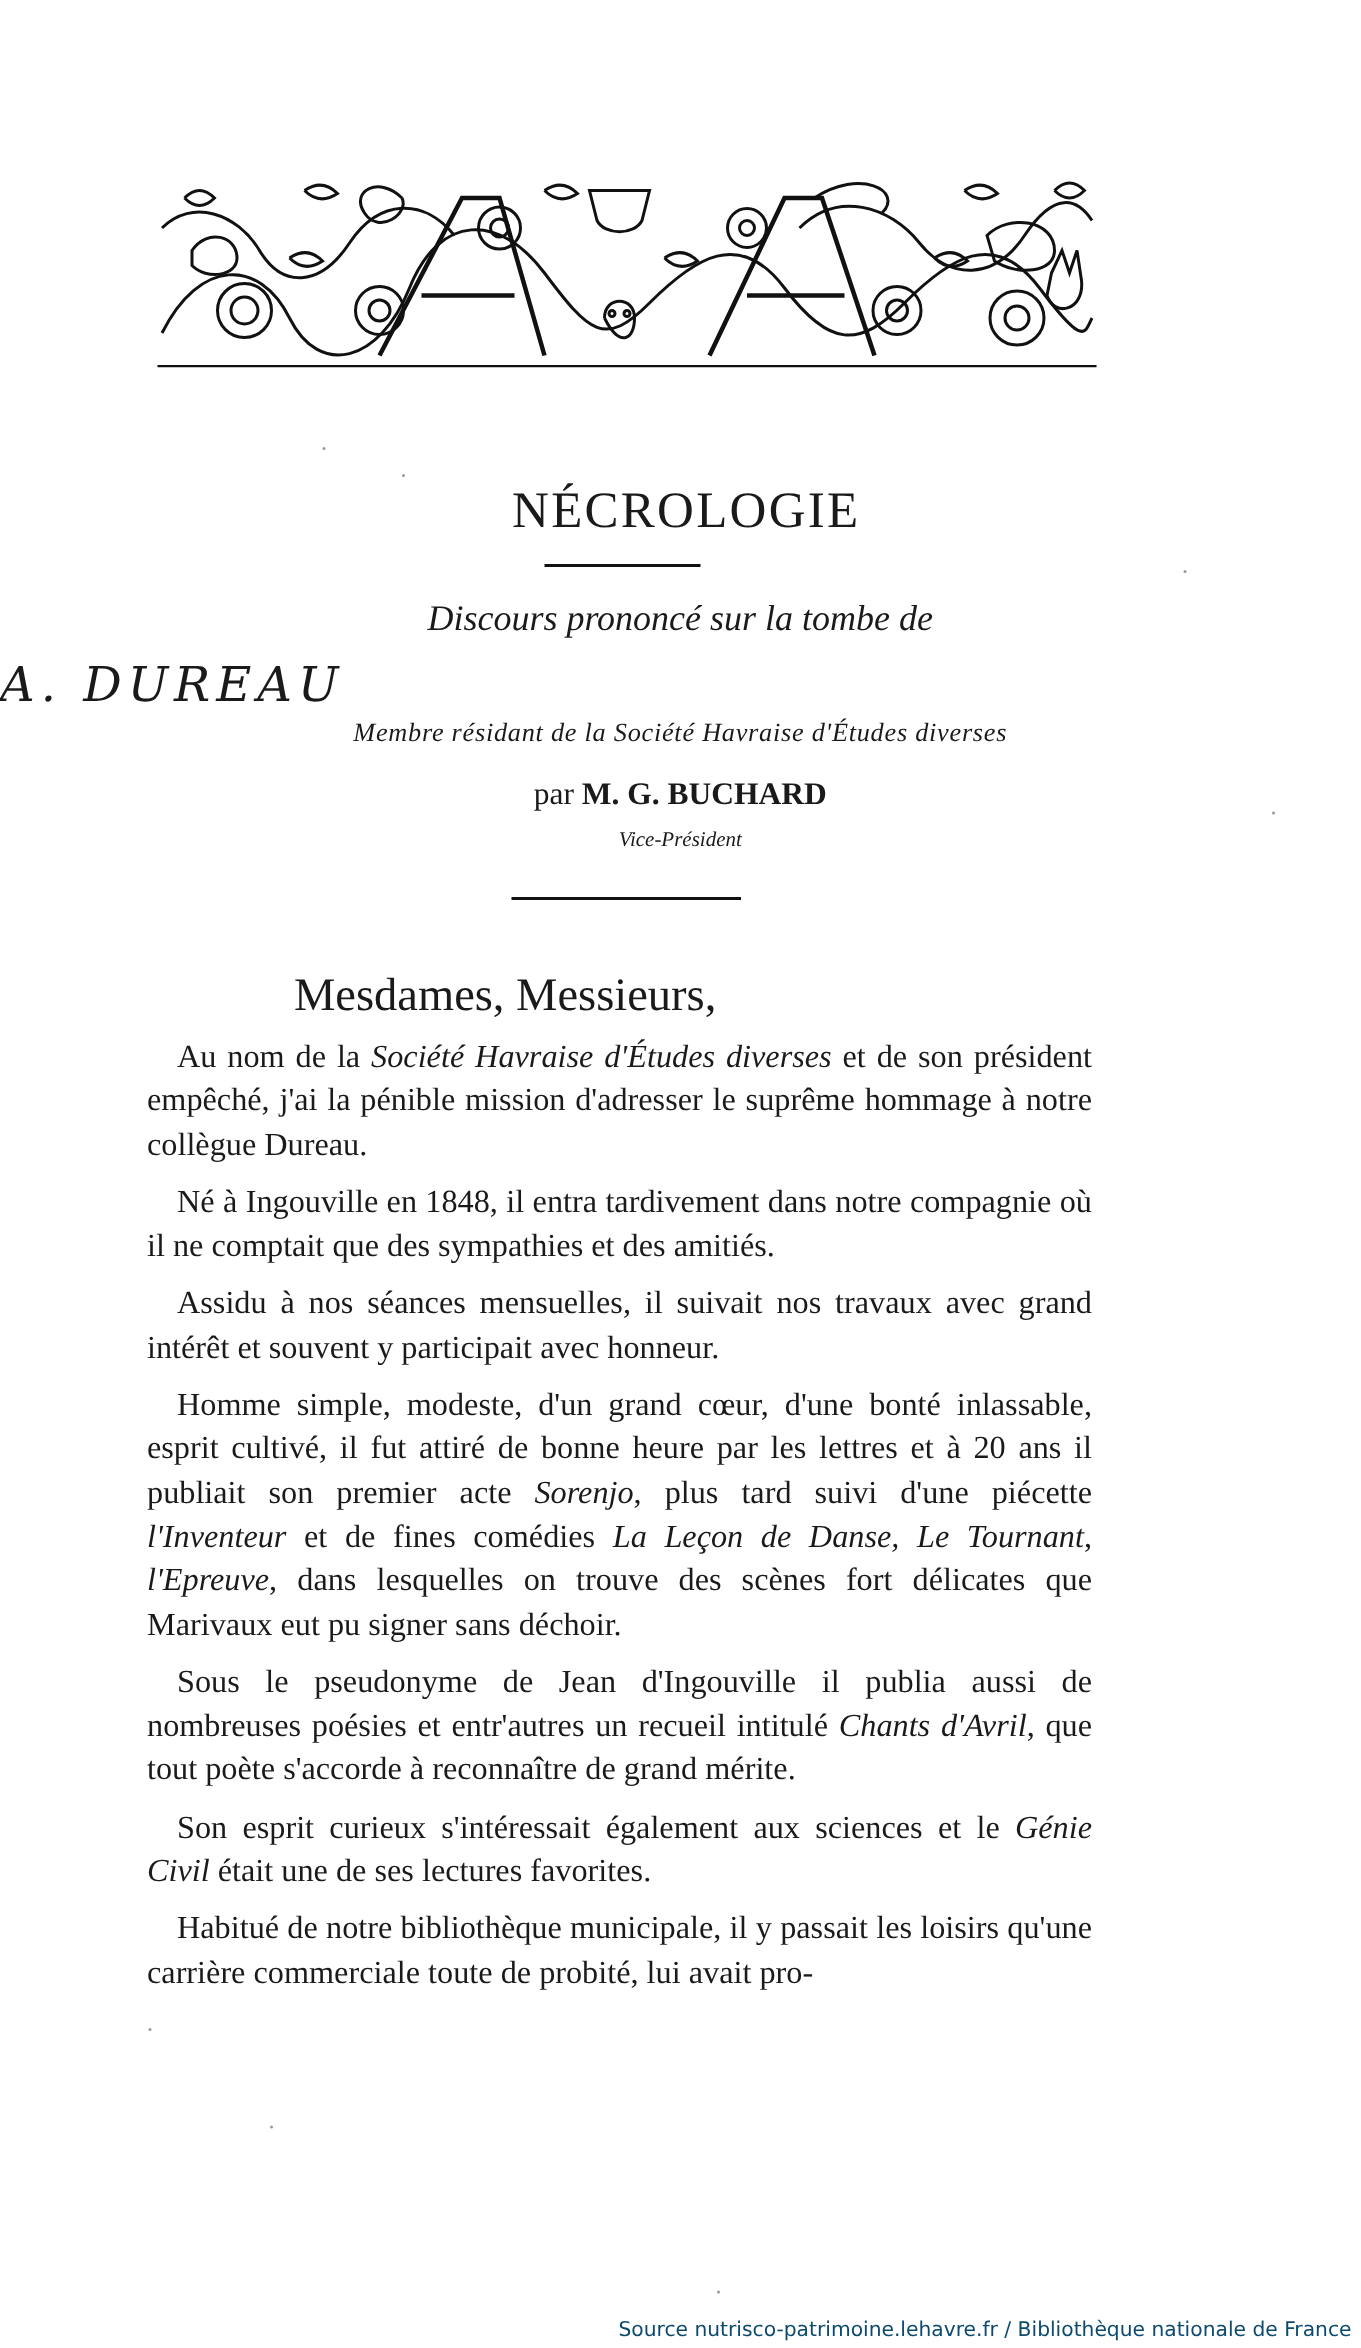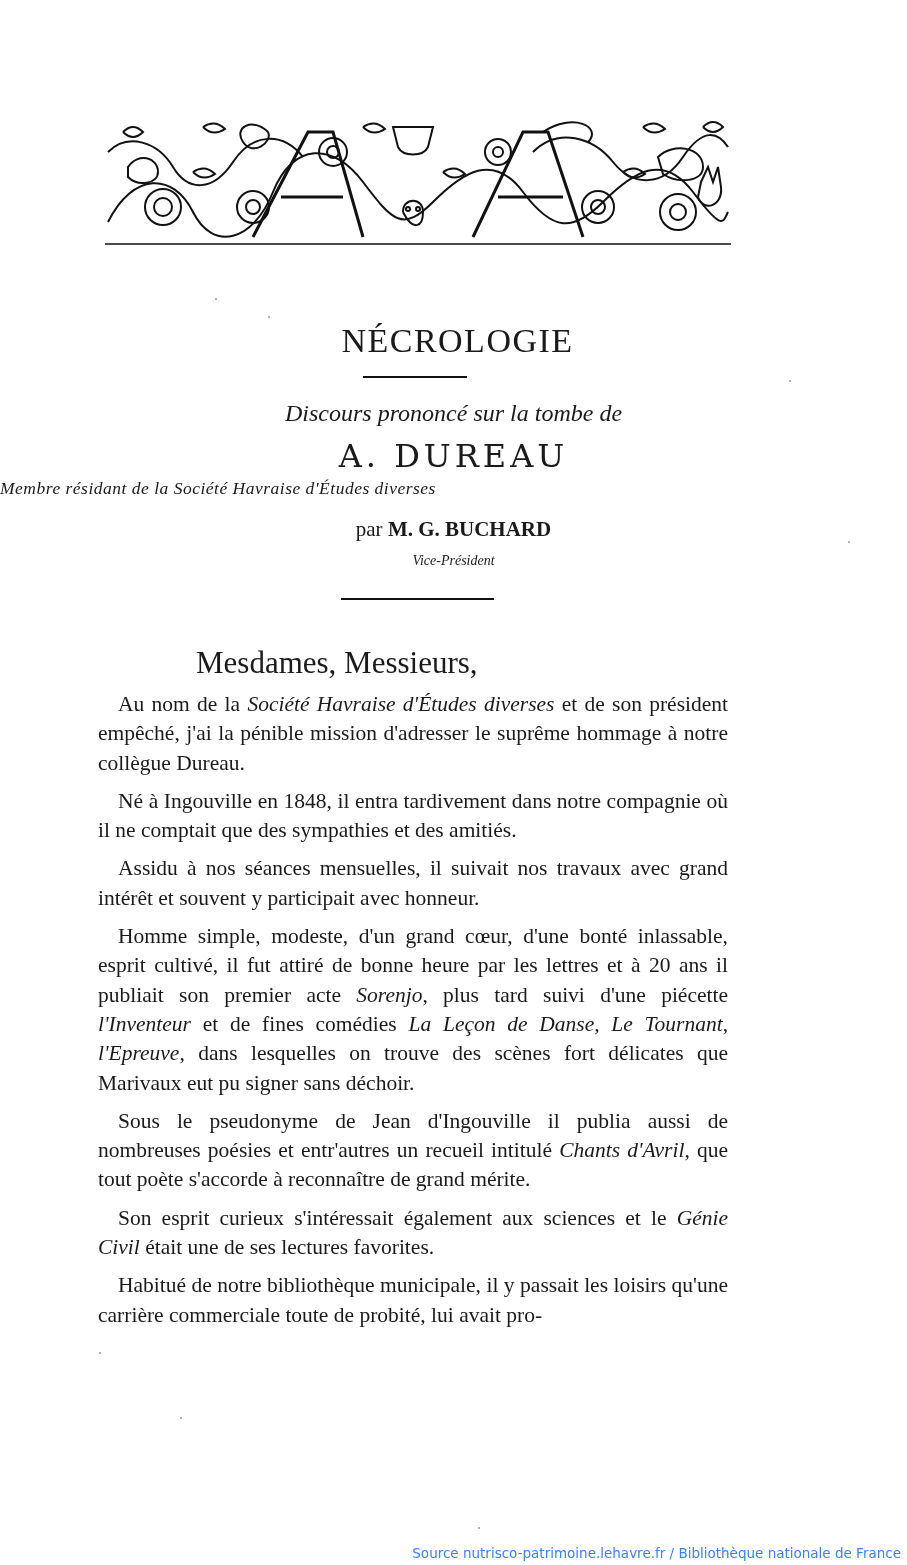--- a/index.html
+++ b/index.html
@@ -8,33 +8,33 @@
 
     .ornament { position: absolute; left: 103px; top: 112px; width: 630px; height: 138px; }
     .ornament svg { width: 100%; height: 100%; display: block; }
 
     .title { position: absolute; left: 0; width: 907px; text-align: center; top: 318px; font-size: 34px; letter-spacing: 1.5px; font-weight: normal; margin: 4px; }
     .rule { position: absolute; height: 2px; background: #111; }
     .rule1 { left: 363px; top: 376px; width: 104px; }
     .rule2 { left: 341px; top: 598px; width: 153px; }
 
     .subtitle { position: absolute; left: 0; width: 907px; text-align: center; top: 400px; font-size: 24px; font-style: italic; }
-    .name { position: absolute; left: 0; width: 907px; text-align: center; top: 437px; font-size: 32px; letter-spacing: 4px; font-family: "DejaVu Serif", serif; }
-    .member { position: absolute; left: 0; width: 907px; text-align: left; top: 478px; font-size: 17.5px; font-style: italic; letter-spacing: 0.5px; }
+    .name { position: absolute; left: 0; width: 907px; text-align: left; top: 437px; font-size: 32px; letter-spacing: 4px; font-family: "DejaVu Serif", serif; font-style: italic; }
+    .member { position: absolute; left: 0; width: 907px; text-align: center; top: 478px; font-size: 17.5px; font-style: italic; letter-spacing: 0.5px; }
     .by { position: absolute; left: 0; width: 907px; text-align: center; top: 517px; font-size: 21px; }
     .by b { font-weight: bold; }
     .role { position: absolute; left: 0; width: 907px; text-align: center; top: 553px; font-size: 14px; font-style: italic; }
 
     .salutation { position: absolute; left: 196px; top: 645px; font-size: 31px; }
 
     .body { position: absolute; left: 98px; top: 690px; width: 630px; font-size: 21.5px; line-height: 29.3px; text-align: justify; }
     .body p { margin: 0 0 9px 0; text-indent: 20px; }
     .body i { font-style: italic; }
 
-    .source { position: absolute; right: 6px; bottom: 4px; font-family: "DejaVu Sans", sans-serif; font-size: 13.5px; color: #3b82f6; }
+    .source { position: absolute; right: 6px; bottom: 4px; font-family: "DejaVu Sans", sans-serif; font-size: 13.5px; color: #0c4a6e; }
     .speck { position: absolute; width: 2px; height: 2px; background: #999; border-radius: 1px; }
   </style>
 </head>
 <body>
 
 <div class="page">
 
   <div class="ornament">
     <svg viewBox="0 0 630 138" xmlns="http://www.w3.org/2000/svg" fill="none" stroke="#111" stroke-width="2">
       <rect x="1" y="1" width="628" height="136" fill="#fff" stroke="none"></rect>

